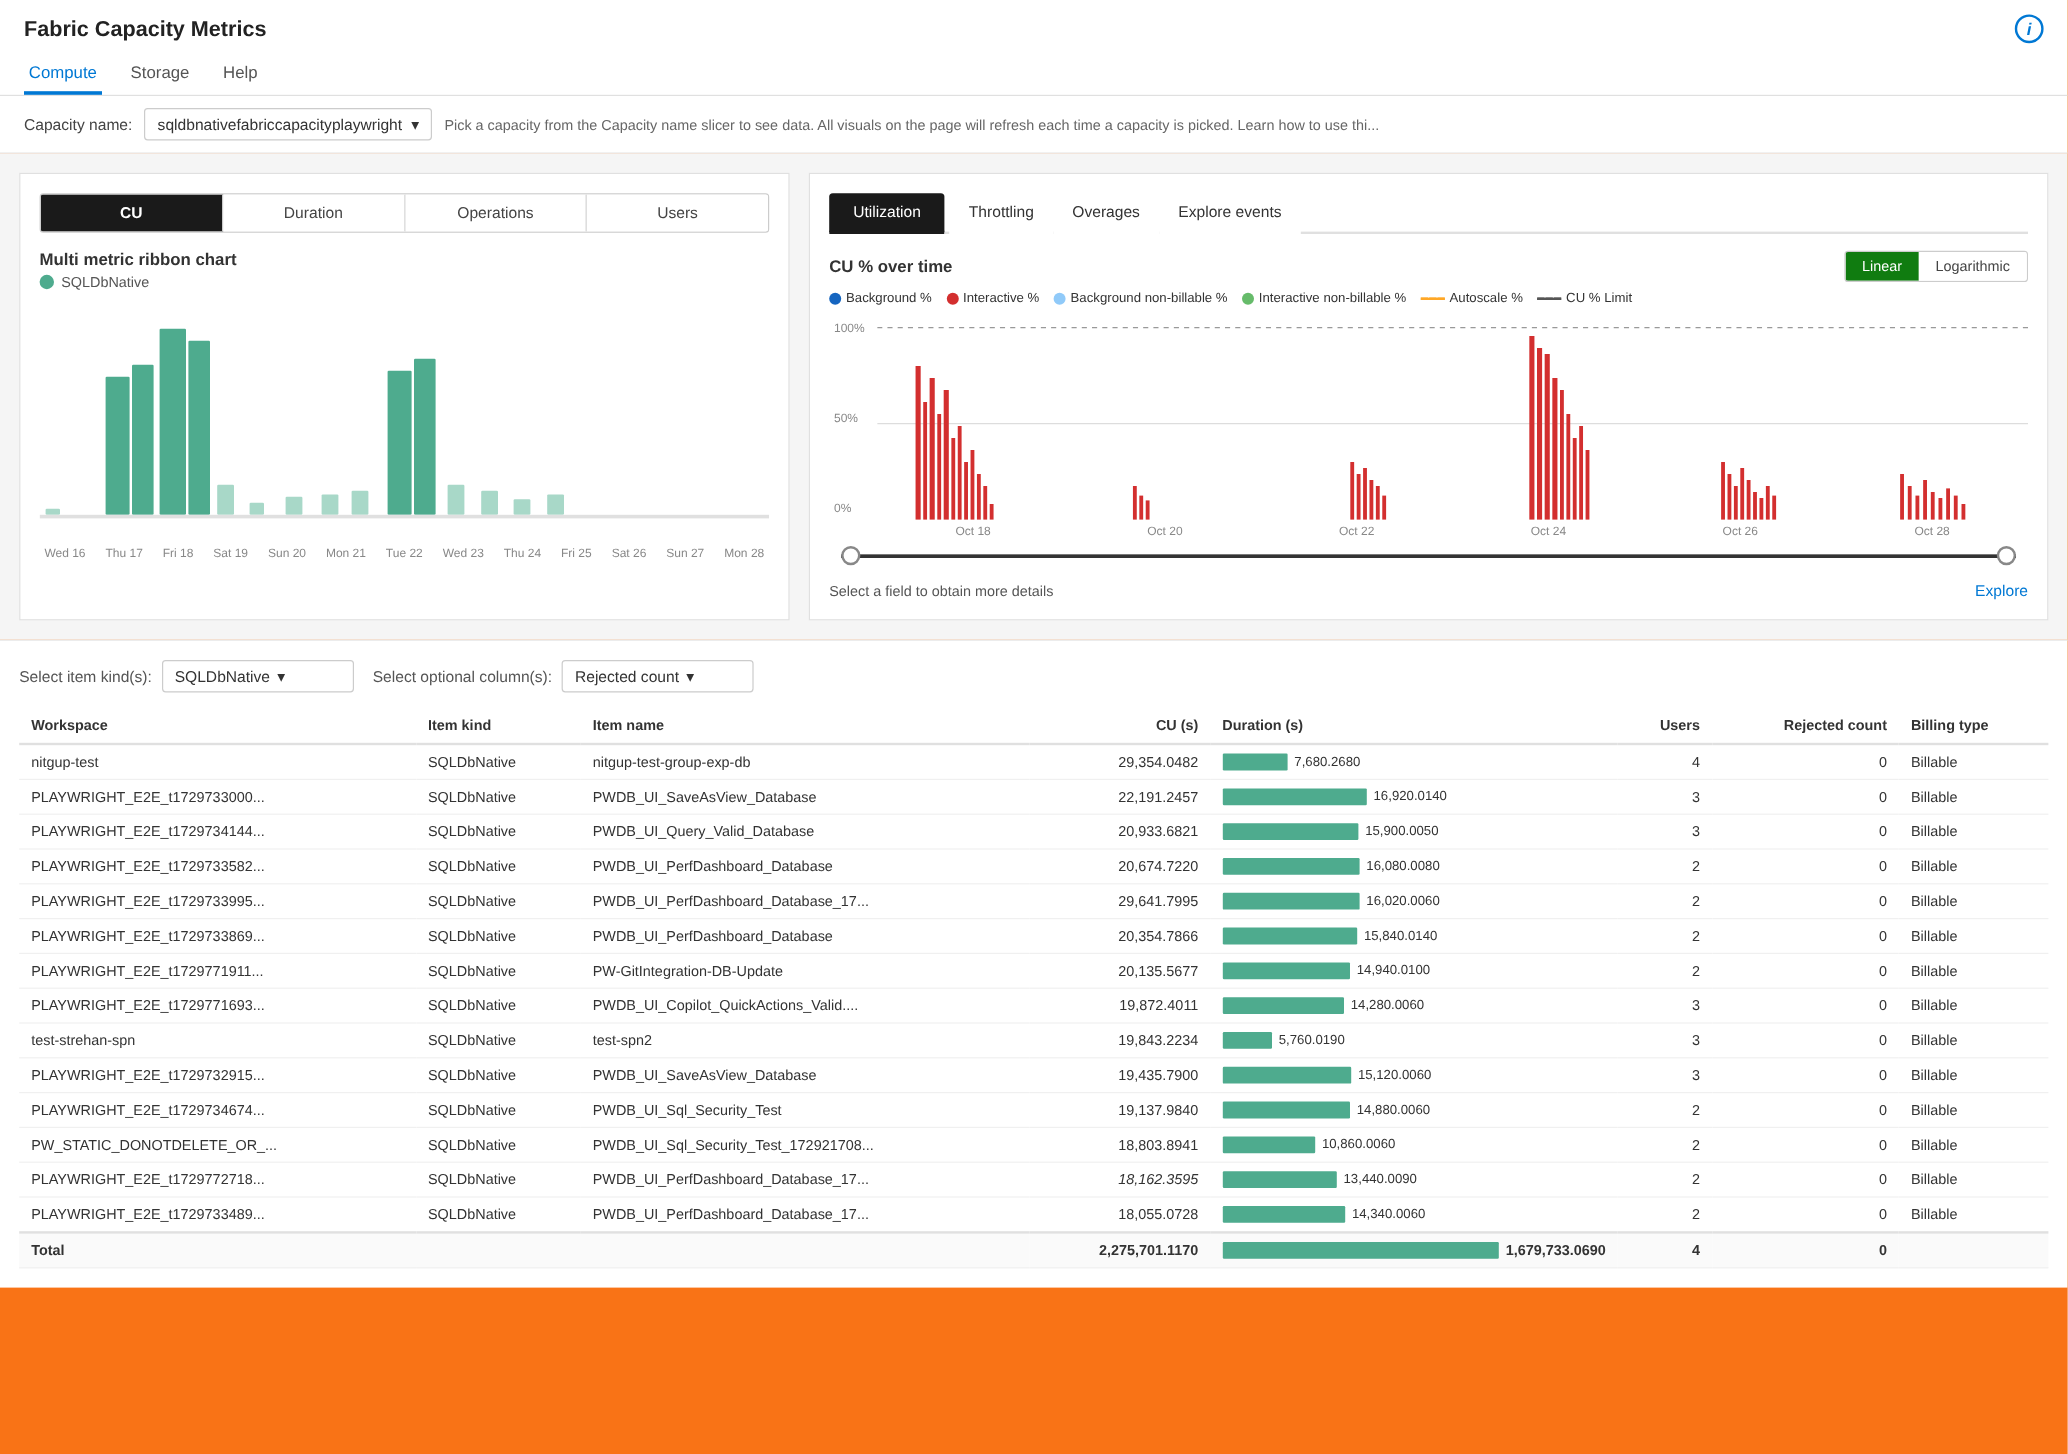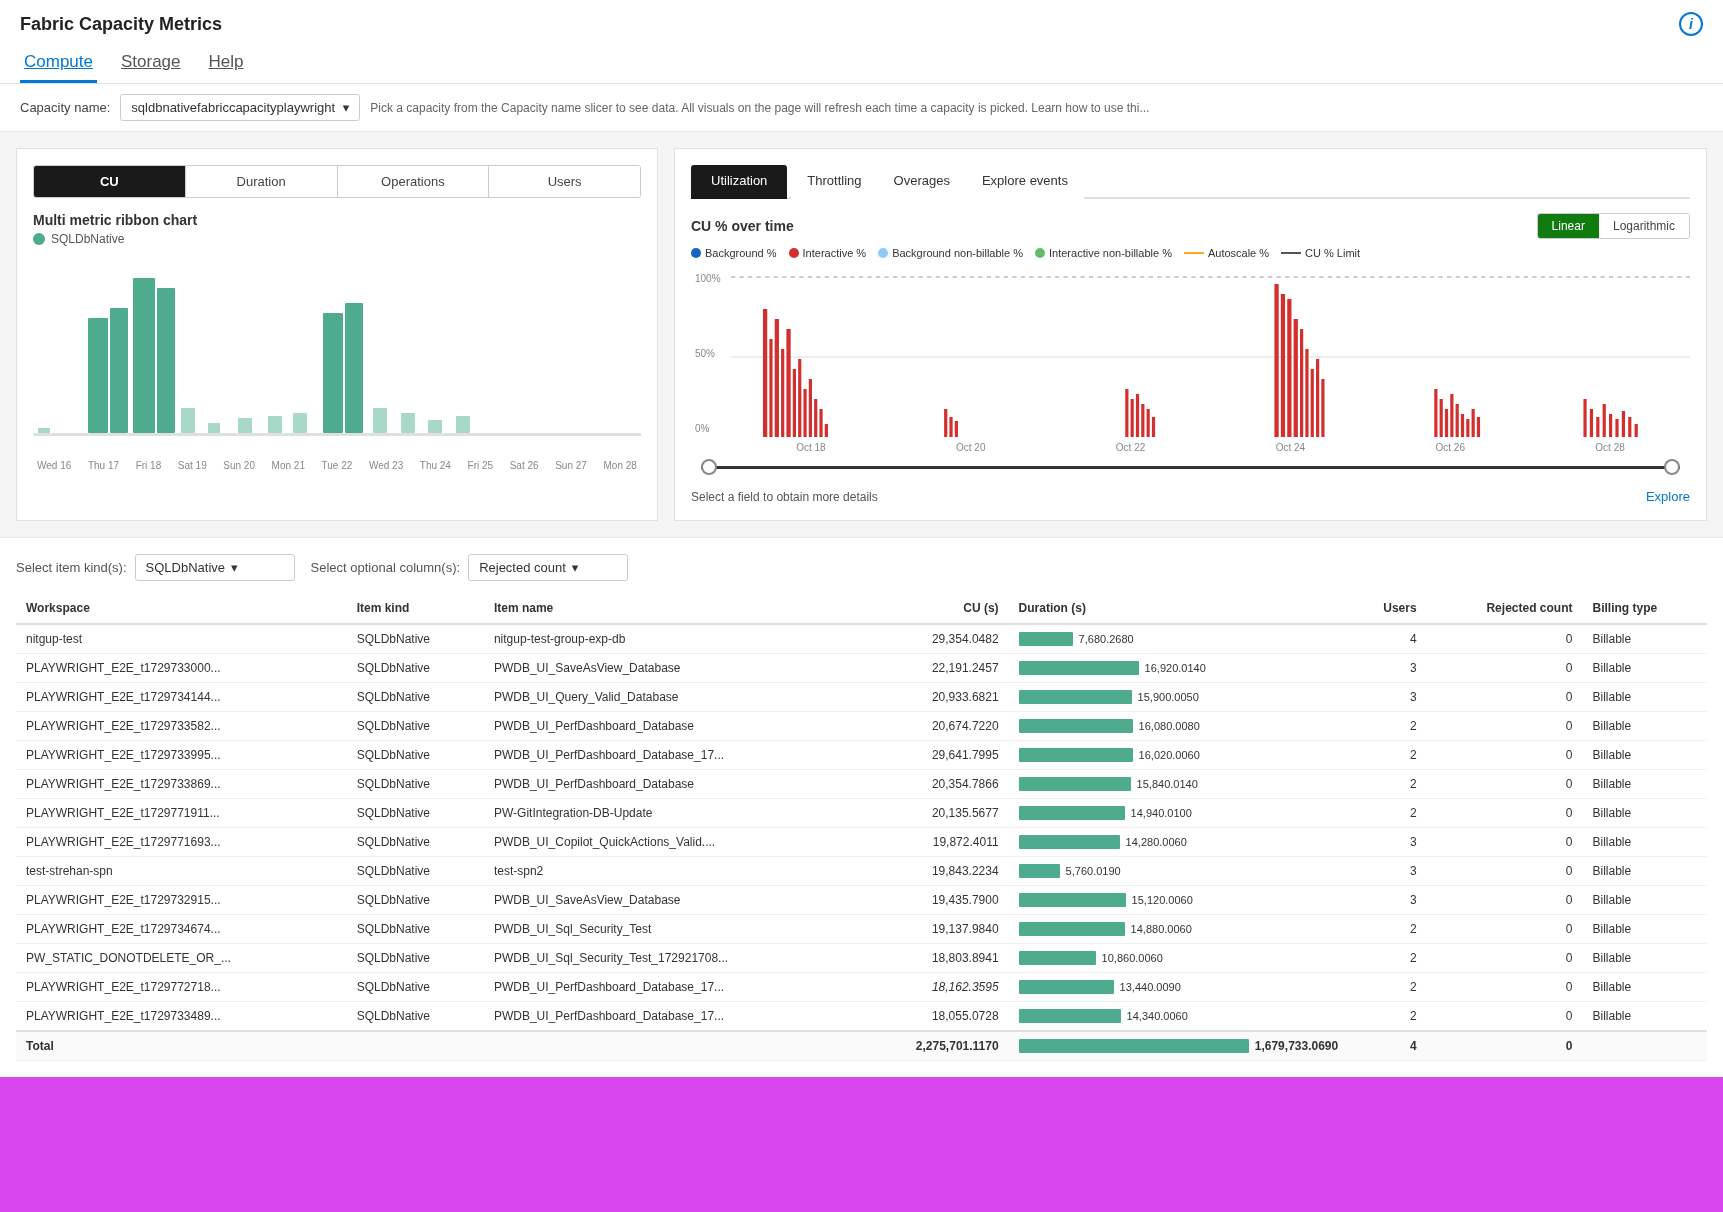--- a/index.html
+++ b/index.html
@@ -1,25 +1,25 @@
 <!DOCTYPE html>
 <html><head>
   <meta charset="utf-8">
   <style>
     * { box-sizing: border-box; margin: 0; padding: 0; }
     body { font-family: 'Segoe UI', Arial, sans-serif; font-size: 13px; background: #f5f5f5; color: #333; }
 
-    .app-container { background: #d946ef; width: 1723px; min-height: 1212px; }
+    .app-container { background: #f97316; width: 1723px; min-height: 1212px; }
 
     
     .header { padding: 12px 20px 0; border-bottom: 1px solid #e0e0e0; background: #fff; }
     .header-title { font-size: 18px; font-weight: 600; color: #222; margin-bottom: 8px; display: flex; justify-content: space-between; align-items: center; }
     .info-icon { width: 24px; height: 24px; border-radius: 50%; border: 2px solid #0078d4; display: flex; align-items: center; justify-content: center; color: #0078d4; font-style: italic; font-weight: bold; font-size: 14px; cursor: pointer; }
     .nav-tabs { display: flex; gap: 20px; }
-    .nav-tab { padding: 8px 4px; font-size: 17px; color: #555; cursor: pointer; border-bottom: 3px solid transparent; text-decoration: underline; }
+    .nav-tab { padding: 8px 4px; font-size: 14px; color: #555; cursor: pointer; border-bottom: 3px solid transparent; }
     .nav-tab.active { color: #0078d4; border-bottom: 3px solid #0078d4; font-weight: 500; }
 
     
     .capacity-row { padding: 10px 20px; display: flex; align-items: center; gap: 10px; background: #fff; border-bottom: 1px solid #e8e8e8; }
     .capacity-label { font-weight: 500; color: #444; }
     .capacity-dropdown { display: flex; align-items: center; gap: 6px; border: 1px solid #ccc; padding: 5px 10px; border-radius: 3px; cursor: pointer; background: #fff; min-width: 240px; }
     .capacity-dropdown-text { flex: 1; font-size: 13px; }
     .capacity-hint { color: #666; font-size: 12px; flex: 1; }
 
     

